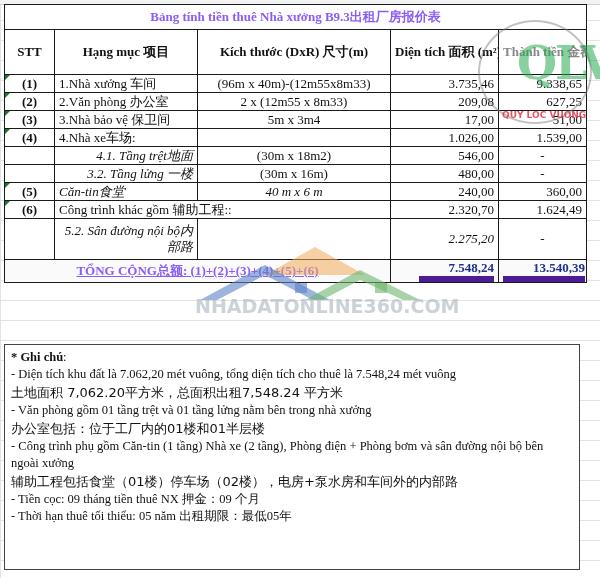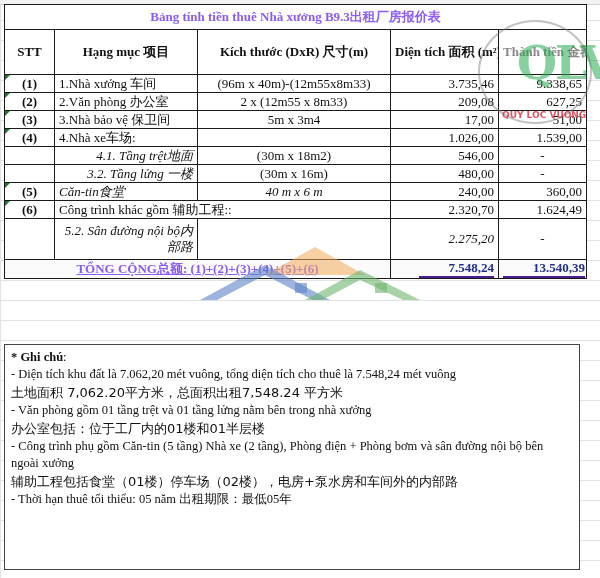--- a/index.html
+++ b/index.html
@@ -43,21 +43,21 @@
     .ctr { text-align: center; }
     .it { font-style: italic; }
     .sub { text-align: right; font-style: italic; }
     .wrap { white-space: normal !important; }
     .row16 td { height: 17px; }
     .tall td { height: 52px; }
     .tall2 td { height: 40px; }
     .muted { color: #888; }
     .total-row td { height: 17px; background: #fafafa; }
     .total-label { text-align: center; color: #8b5cf6; font-weight: bold; text-decoration: underline; }
-    .total-num { text-align: right; color: #1f2f8f; font-weight: bold; border-bottom: 2px solid #4c1d95; display: inline-block; padding-left: 30px; }
+    .total-num { text-align: right; color: #1f2f8f; font-weight: bold; border-bottom: 6px solid #4c1d95; display: inline-block; padding-left: 30px; }
     .notes {
       position: absolute; left: 4px; top: 344px; width: 576px; height: 226px;
       border: 1px solid #444; background: #fff; padding: 4px 6px; box-sizing: border-box;
       font-size: 12.5px; line-height: 17px;
     }
     .notes .cn { font-family: "DejaVu Sans", sans-serif; font-size: 13px; line-height: 19px; }
     .notes .title b { font-weight: bold; }
     
     .stamp {
       position: absolute; left: 478px; top: 20px; width: 110px; height: 100px;
@@ -176,31 +176,33 @@
   </tbody>
     </table>
 </div>
 
 <div class="notes">
   <div class="title"><b>* Ghi chú</b><span>:</span></div>
   <div>- Diện tích khu đất là 7.062,20 mét vuông, tổng diện tích cho thuê là 7.548,24 mét vuông</div>
   <div class="cn">土地面积 7,062.20平方米，总面积出租7,548.24 平方米</div>
   <div>- Văn phòng gồm 01 tầng trệt và 01 tầng lửng nằm bên trong nhà xưởng</div>
   <div class="cn">办公室包括：位于工厂内的01楼和01半层楼</div>
-  <div>- Công trình phụ gồm Căn-tin (5 tầng) Nhà xe (2 tầng), Phòng điện + Phòng bơm và sân đường nội bộ bên ngoài xưởng</div>
+  <div>- Công trình phụ gồm Căn-tin (1 tầng) Nhà xe (2 tầng), Phòng điện + Phòng bơm và sân đường nội bộ bên ngoài xưởng</div>
   <div class="cn">辅助工程包括食堂（01楼）停车场（02楼），电房+泵水房和车间外的内部路</div>
+  <div>- Tiền cọc: 09 tháng tiền thuê NX  押金：09 个月</div>
   <div>- Thời hạn thuê tối thiểu: 05 năm 出租期限：最低05年</div>
 </div>
 
 <div class="stamp">
   <span class="qlv">QLV</span>
   <span class="arc">QUY LOC VUONG</span>
 </div>
 
 <div class="wm">
   <svg width="240" height="60" viewBox="0 0 240 60">
     <polygon points="70,30 120,2 170,30" fill="rgba(240,170,90,0.55)"></polygon>
     <polygon points="5,55 70,20 135,55 118,55 70,30 22,55" fill="rgba(90,130,200,0.6)"></polygon>
     <polygon points="110,55 165,25 225,55 208,55 165,35 127,55" fill="rgba(110,180,110,0.6)"></polygon>
     <rect x="100" y="38" width="12" height="10" fill="rgba(90,130,200,0.6)"></rect>
     <rect x="180" y="38" width="12" height="10" fill="rgba(110,180,110,0.6)"></rect>
   </svg>
+  <span class="txt">NHADATONLINE360.COM</span>
 </div>
 
 </body></html>

